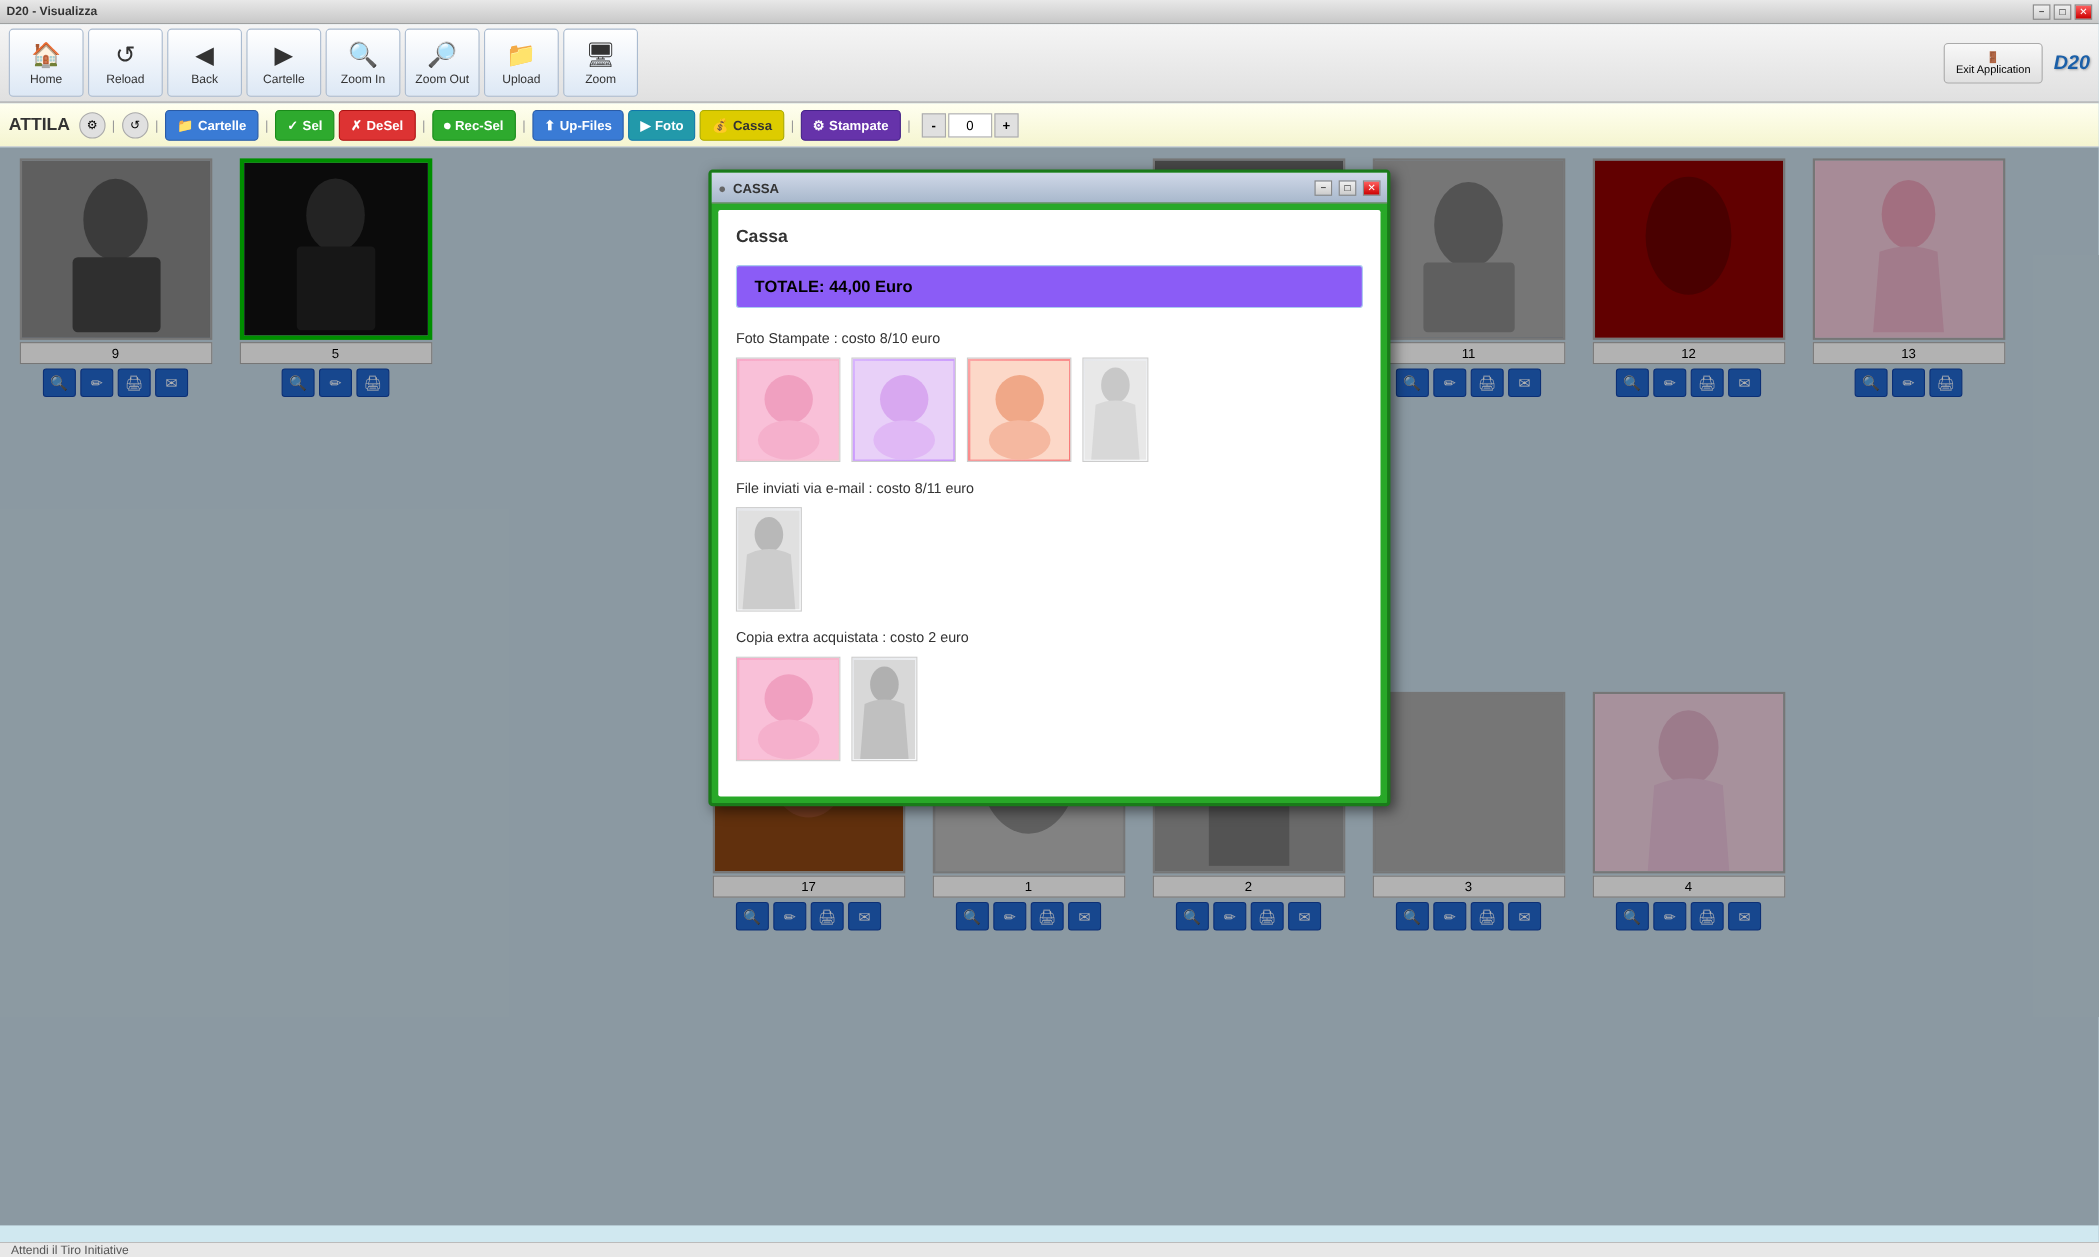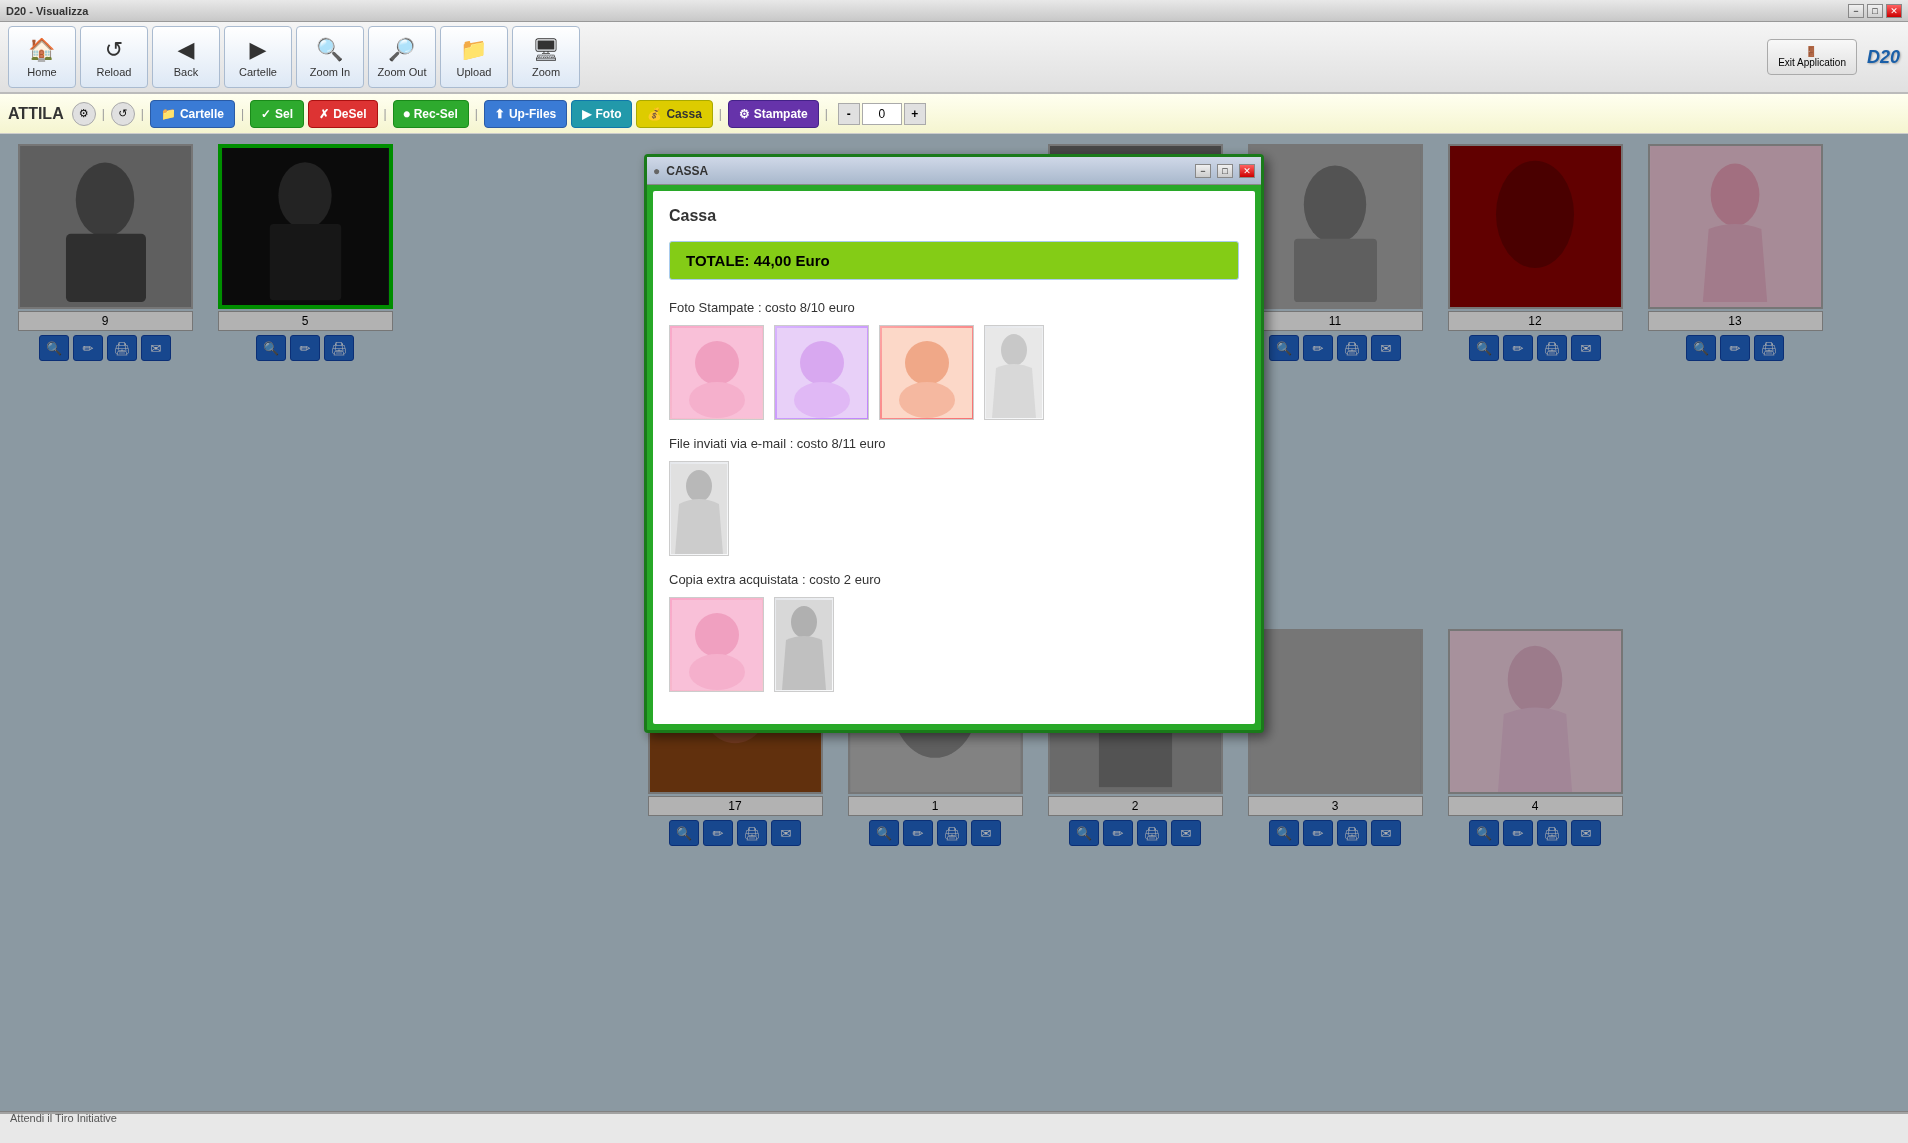--- a/index.html
+++ b/index.html
@@ -210,21 +210,21 @@
       border-radius: 2px;
       padding: 16px;
       max-height: 600px;
       overflow-y: auto;
     }
     .cassa-header {
       font-size: 16px; font-weight: bold; color: #333;
       margin-bottom: 16px;
     }
     .totale-box {
-      background: #84cc16;
+      background: #8b5cf6;
       border: 1px solid #aaccee;
       padding: 10px 16px;
       font-size: 15px;
       font-weight: bold;
       margin-bottom: 20px;
       border-radius: 3px;
     }
     .section-label {
       font-size: 13px; color: #333; margin-bottom: 10px;
     }
@@ -254,22 +254,22 @@
     .ph-dark { background: linear-gradient(135deg, #1f2937 0%, #374151 100%); }
     .ph-bw { background: linear-gradient(135deg, #9ca3af 0%, #6b7280 100%); }
     .ph-red-fabric { background: linear-gradient(135deg, #7f1d1d 0%, #b91c1c 100%); }
     .ph-warm { background: linear-gradient(135deg, #92400e 0%, #d97706 100%); }
     .ph-pink-dress { background: linear-gradient(135deg, #fce7f3 0%, #fbcfe8 100%); }
 
     .status-bar {
       position: fixed; bottom: 0; left: 0; right: 0;
       background: #e8e8e8;
       border-top: 1px solid #bbb;
-      height: 32px;
-      display: flex; align-items: flex-start;
+      height: 14px;
+      display: flex; align-items: center;
       padding: 0 10px;
       font-size: 11px; color: #555;
     }
   </style>
 </head>
 <body>
 
 <div class="title-bar">
   <span class="title-bar-left">D20 - Visualizza</span>
   <div class="title-bar-controls">

